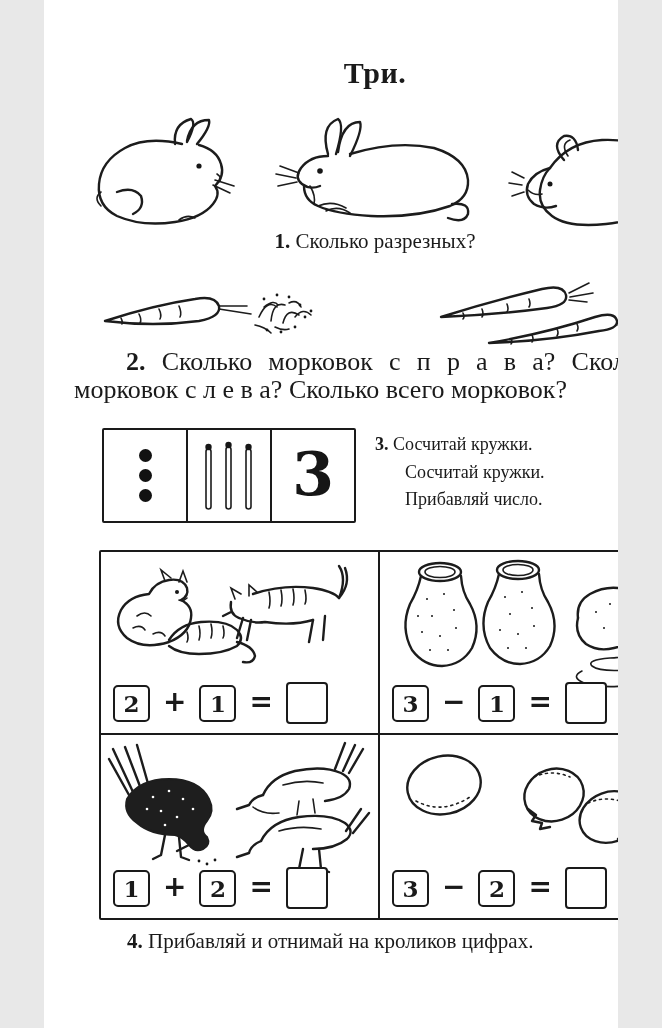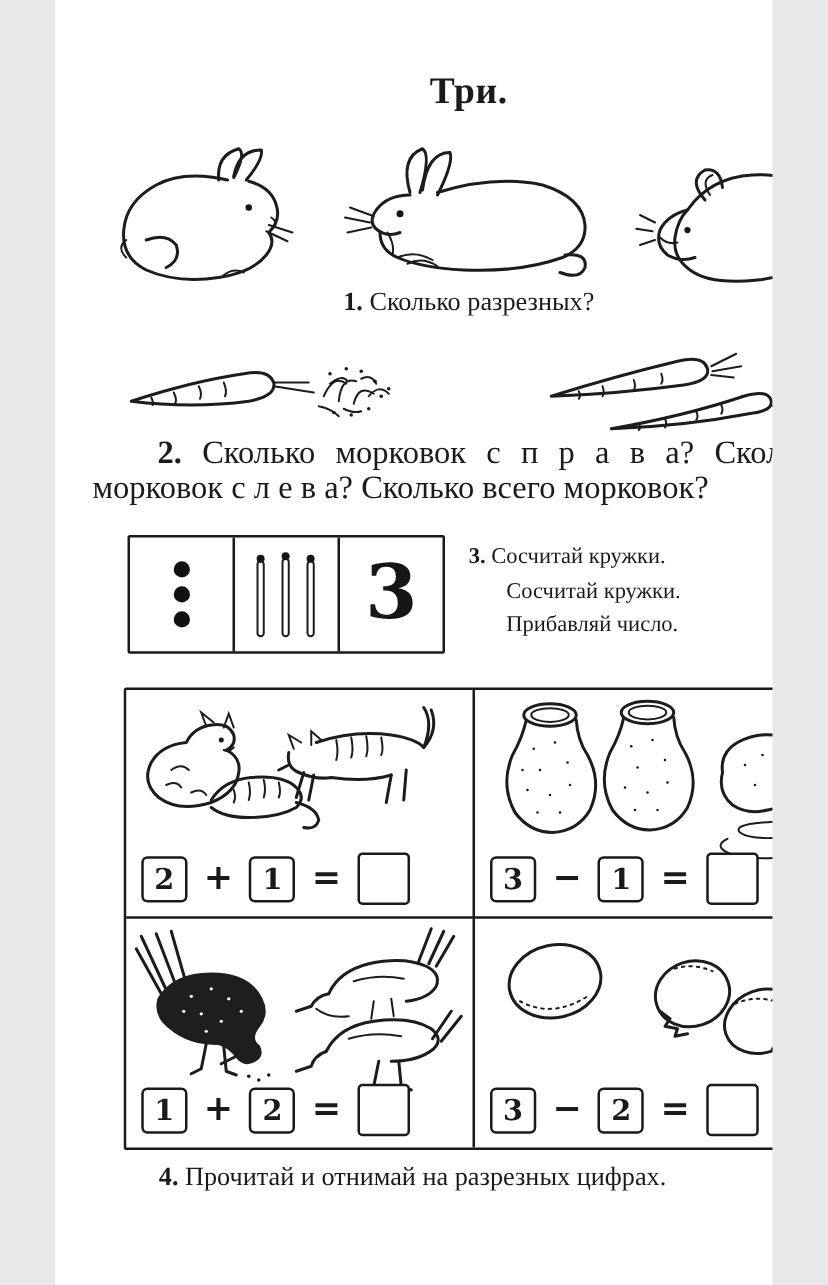--- a/index.html
+++ b/index.html
@@ -304,18 +304,18 @@
         <div class="op">−</div>
         <div class="eq-box">2</div>
         <div class="op">=</div>
         <div class="eq-result"></div>
       </div>
     </div>
   </div>
 
   <div class="abs q4">
     <span class="qnum">4.</span>
-    <span>Прочитай и отнимай на разрезных цифрах.</span>
+    <span>Прибавляй и отнимай на кроликов цифрах.</span>
   </div>
 
   <div class="abs pagenum">5</div>
 
 </div>
 
 </body></html>

